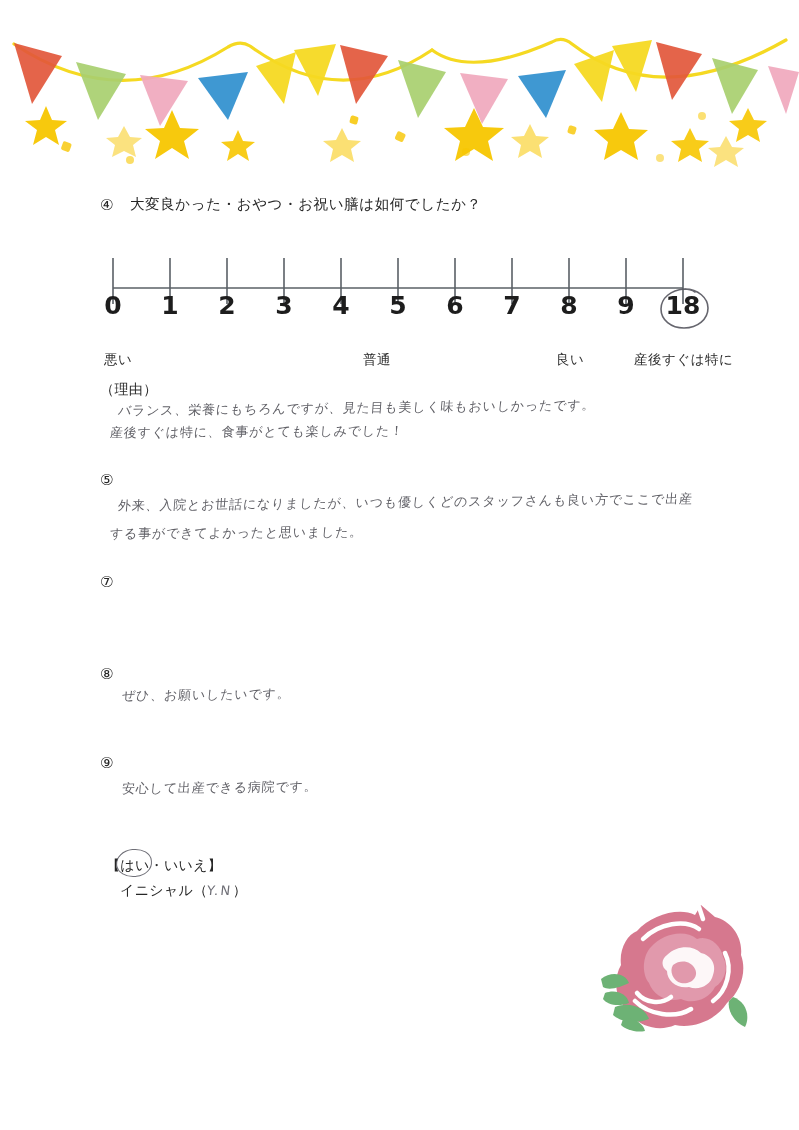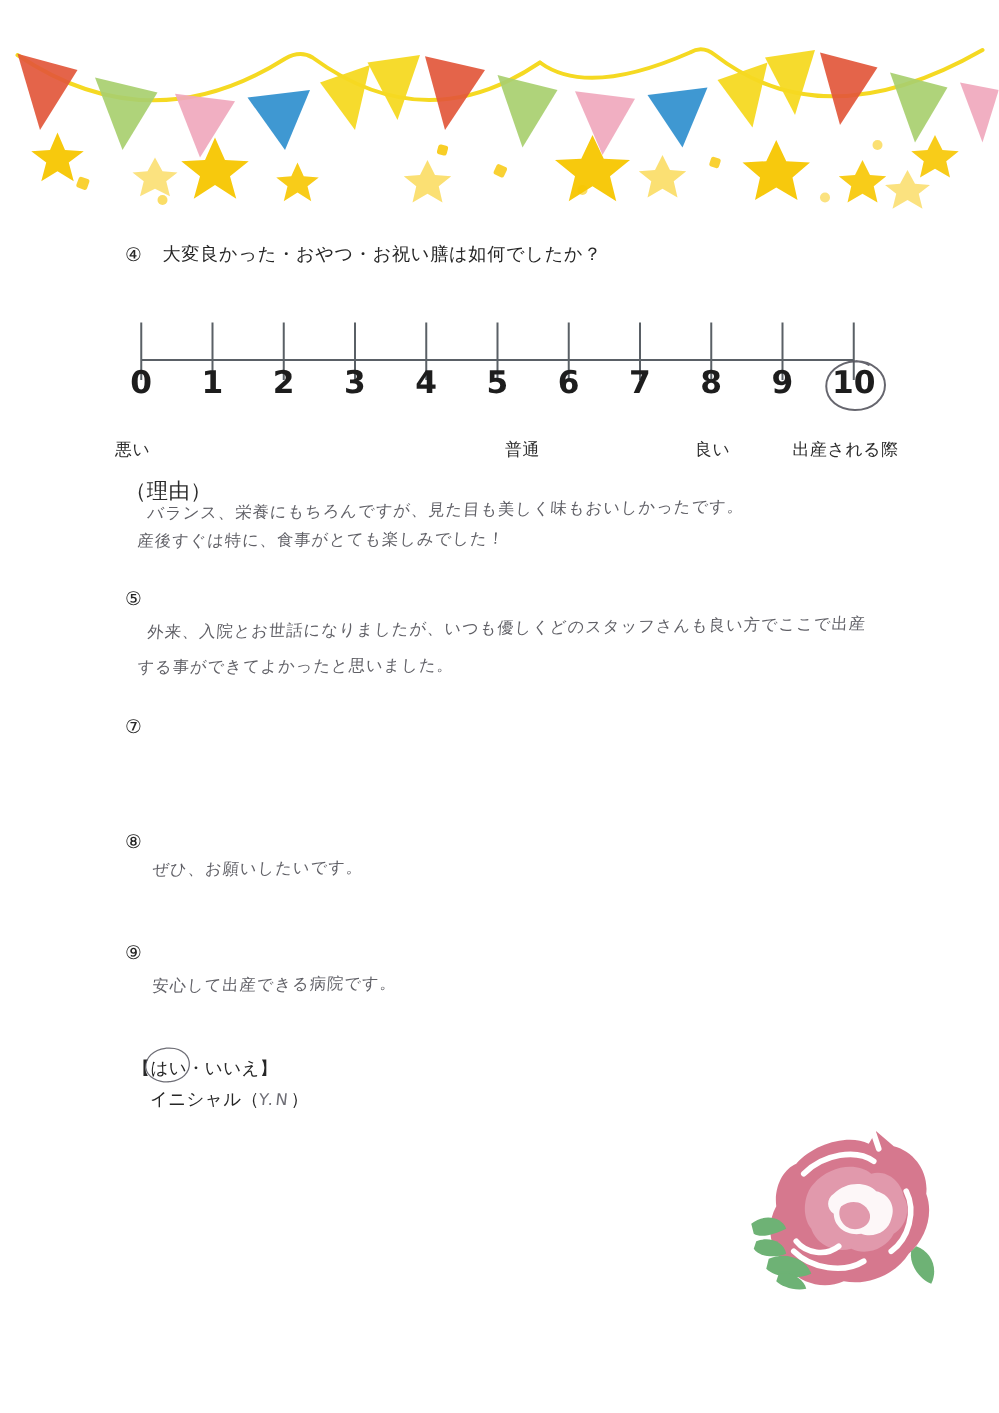--- a/index.html
+++ b/index.html
@@ -99,41 +99,41 @@
     letter-spacing: 0.8px;
     white-space: nowrap;
     opacity: 0.88;
     transform: skewX(-5deg) rotate(-0.7deg);
     transform-origin: left center;
   }
   .hand.l2 { transform: skewX(-4deg) rotate(-0.4deg); }
 
   .reason-label {
     position: absolute;
-    font-size: 17px;
+    font-size: 14px;
     color: #2b2b2b;
     letter-spacing: 0.4px;
   }
 
   
   #closing {
     position: absolute;
     left: 100px;
     top: 842px;
     width: 660px;
     font-size: 14px;
     line-height: 25px;
     letter-spacing: 0.3px;
     color: #262626;
   }
   #closing .cl { display: block; white-space: nowrap; }
   .indent1 { padding-left: 6px; }
   .indent2 { padding-left: 20px; }
 
-  .hai-wrap { position: relative; display: inline-block; }
+  .hai-wrap { position: relative; display: inline-block; margin-top: 11px; }
   .hai-circle {
     position: absolute;
     left: -4px;
     top: -4px;
     width: 34px;
     height: 26px;
     border: 1.3px solid #55555e;
     border-radius: 50% 50% 48% 52% / 52% 48% 50% 50%;
     transform: rotate(-6deg);
     opacity: 0.85;
@@ -242,32 +242,32 @@
   <span class="scale-num" style="left:113px;">0</span>
   <span class="scale-num" style="left:170px;">1</span>
   <span class="scale-num" style="left:227px;">2</span>
   <span class="scale-num" style="left:284px;">3</span>
   <span class="scale-num" style="left:341px;">4</span>
   <span class="scale-num" style="left:398px;">5</span>
   <span class="scale-num" style="left:455px;">6</span>
   <span class="scale-num" style="left:512px;">7</span>
   <span class="scale-num" style="left:569px;">8</span>
   <span class="scale-num" style="left:626px;">9</span>
-  <span class="scale-num" style="left:683px;">10</span>
+  <span class="scale-num" style="left:683px;">18</span>
 
   <svg class="circle-mark" style="left:655px; top:-6px;" width="58" height="46" viewBox="0 0 58 46" xmlns="http://www.w3.org/2000/svg">
     <path d="M30,3 C43,3 53,12 53,22 C53,33 43,42 29,42 C16,42 6,34 6,23 C6,12 16,4 29,3 C33,3 37,4 40,6" fill="none" stroke="#55555e" stroke-width="1.6" stroke-linecap="round" opacity="0.9"></path>
   </svg>
 </div>
 
 <div class="anchor-labels">
-  <span style="left:92px;text-align:right;">悪い</span>
-  <span style="left:404px;">普通</span>
+  <span style="left:104px;text-align:right;">悪い</span>
+  <span style="left:363px;">普通</span>
   <span style="left:556px;">良い</span>
-  <span style="left:634px;">出産される際</span>
+  <span style="left:634px;">産後すぐは特に</span>
 </div>
 
 <span class="reason-label" style="left:100px; top:381px;">（理由）</span>
 
 <div style="position:absolute; left:118px; top:402px;" class="hand">バランス、栄養にもちろんですが、見た目も美しく味もおいしかったです。</div>
 <div style="position:absolute; left:110px; top:424px;" class="hand l2">産後すぐは特に、食事がとても楽しみでした！</div>
 
 <div class="qblock" style="top:469px;">
   <div class="qline" style="padding-left:100px;">
     <span class="qnum">⑤</span>

